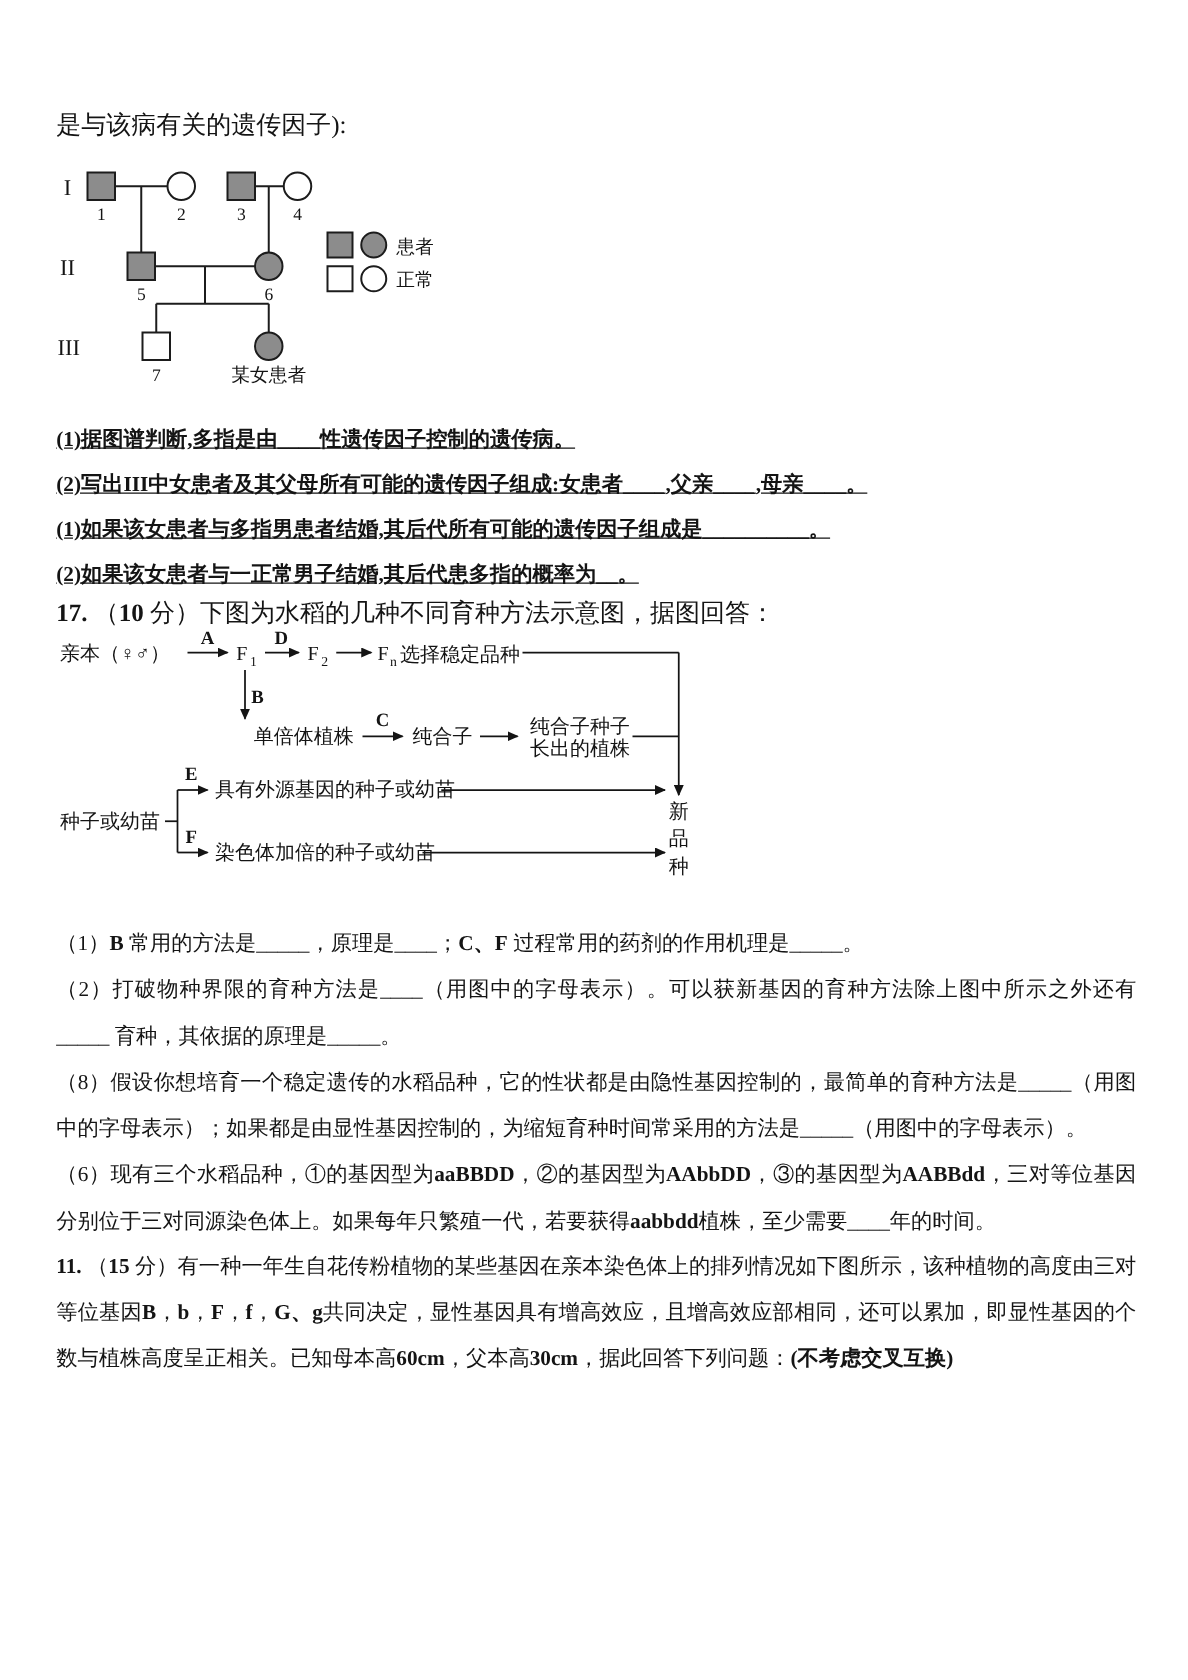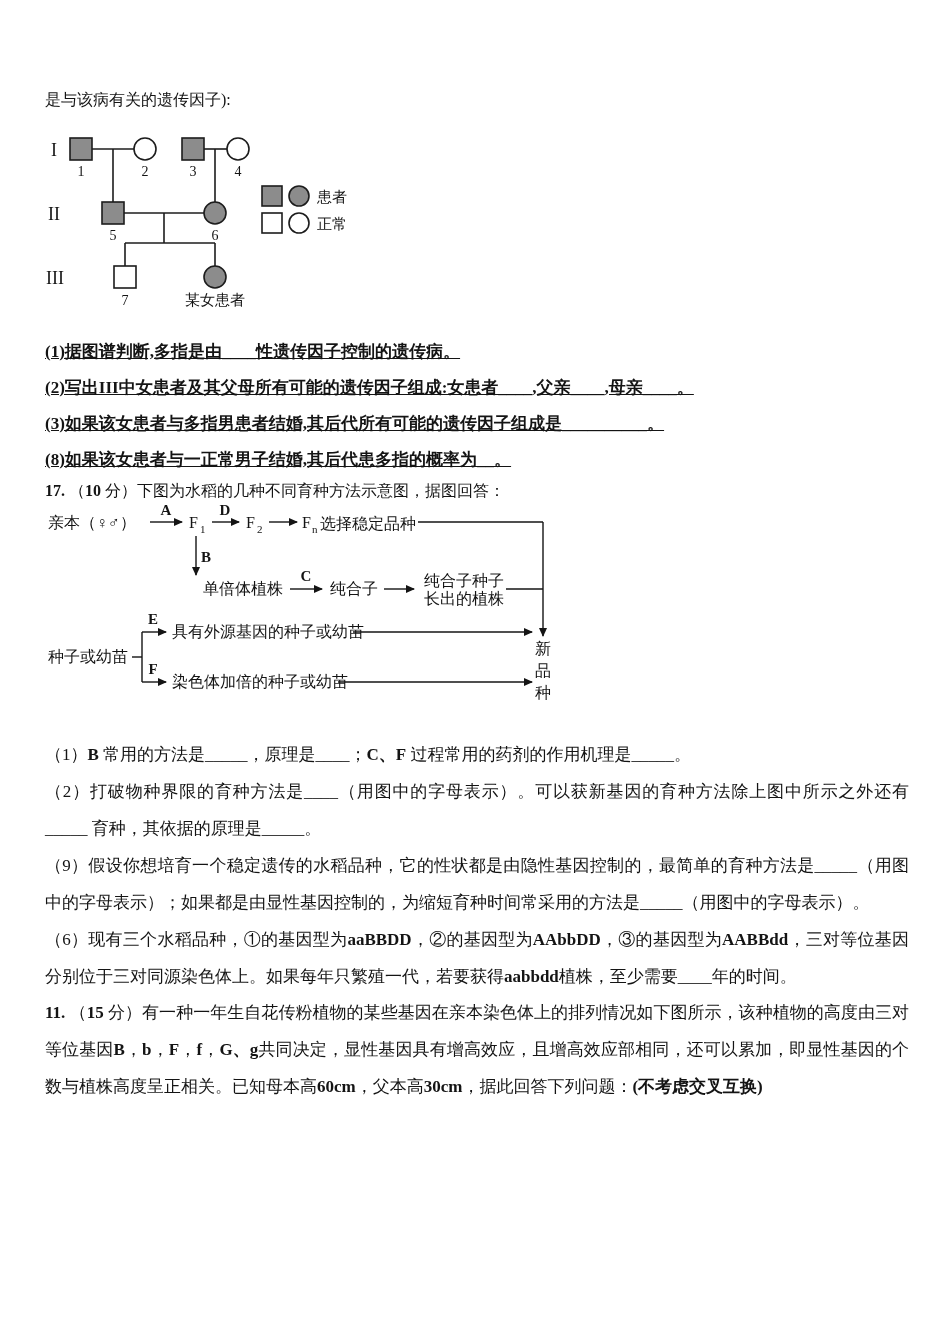--- a/index.html
+++ b/index.html
@@ -2,21 +2,21 @@
 <html><head>
 <meta charset="utf-8">
 <style>
   html,body{margin:0;padding:0;}
   body{
     width:950px;height:1344px;background:#ffffff;position:relative;
     font-family:"Liberation Serif","DejaVu Serif",serif;color:#141414;
     overflow:hidden;
   }
   .abs{position:absolute;}
-  .t{position:absolute;font-size:16px;line-height:24px;white-space:nowrap;margin:0;}
+  .t{position:absolute;font-size:20px;line-height:24px;white-space:nowrap;margin:0;}
   .para{font-size:17px;line-height:37px;text-align:justify;margin:0;}
   .q9p{font-weight:bold;line-height:36px;text-decoration:underline;}
   .b{font-weight:bold;}
   svg text{font-family:"Liberation Serif","DejaVu Serif",serif;fill:#141414;}
   .aff{fill:#8c8c8c;stroke:#1c1c1c;stroke-width:1.6;}
   .nor{fill:#ffffff;stroke:#1c1c1c;stroke-width:1.6;}
   .pline{stroke:#1c1c1c;stroke-width:1.6;}
   .fline{stroke:#141414;stroke-width:1.4;fill:none;}
   .gen{font-size:18px;}
   .num{font-size:14px;text-anchor:middle;}
@@ -73,22 +73,22 @@
       <text class="cjk" x="272" y="79">患者</text>
       <rect class="nor" x="217" y="90" width="20" height="20"></rect>
       <circle class="nor" cx="254" cy="100" r="10"></circle>
       <text class="cjk" x="272" y="106">正常</text>
     </g>
   </svg>
 
   <div class="abs" style="left:45px;top:334px;width:862px;">
     <p class="para q9p">(1)据图谱判断,多指是由____性遗传因子控制的遗传病。</p>
     <p class="para q9p">(2)写出III中女患者及其父母所有可能的遗传因子组成:女患者____,父亲____,母亲____。</p>
-    <p class="para q9p">(3)如果该女患者与多指男患者结婚,其后代所有可能的遗传因子组成是__________。</p>
-    <p class="para q9p">(8)如果该女患者与一正常男子结婚,其后代患多指的概率为__。</p>
+    <p class="para q9p">(1)如果该女患者与多指男患者结婚,其后代所有可能的遗传因子组成是__________。</p>
+    <p class="para q9p">(2)如果该女患者与一正常男子结婚,其后代患多指的概率为__。</p>
   </div>
 
   <p class="t" style="left:45px;top:479px;"><span class="b">17. </span><span>（</span><span class="b">10</span><span> 分）下图为水稻的几种不同育种方法示意图，据图回答：</span></p>
 
   <svg class="abs" style="left:40px;top:502px;" width="545" height="218" viewBox="0 0 545 218">
     <defs>
       <marker id="arr" markerWidth="9" markerHeight="8" refX="8" refY="4" orient="auto" markerUnits="userSpaceOnUse">
         <path d="M0,0 L9,4 L0,8 Z" fill="#141414"></path>
       </marker>
     </defs>
@@ -136,21 +136,21 @@
     <text class="d16" x="132" y="185">染色体加倍的种子或幼苗</text>
 
     <text class="d16" x="503" y="152" text-anchor="middle">新</text>
     <text class="d16" x="503" y="174" text-anchor="middle">品</text>
     <text class="d16" x="503" y="196" text-anchor="middle">种</text>
   </svg>
 
   <div class="abs" style="left:45px;top:736px;width:864px;">
     <p class="para"><span>（1）</span><span class="b">B</span><span> 常用的方法是_____，原理是____；</span><span class="b">C、F</span><span> 过程常用的药剂的作用机理是_____。</span></p>
     <p class="para"><span>（2）打破物种界限的育种方法是____（用图中的字母表示）。可以获新基因的育种方法除上图中所示之外还有_____ 育种，其依据的原理是_____。</span></p>
-    <p class="para"><span>（9）假设你想培育一个稳定遗传的水稻品种，它的性状都是由隐性基因控制的，最简单的育种方法是_____（用图中的字母表示）；如果都是由显性基因控制的，为缩短育种时间常采用的方法是_____（用图中的字母表示）。</span></p>
+    <p class="para"><span>（8）假设你想培育一个稳定遗传的水稻品种，它的性状都是由隐性基因控制的，最简单的育种方法是_____（用图中的字母表示）；如果都是由显性基因控制的，为缩短育种时间常采用的方法是_____（用图中的字母表示）。</span></p>
     <p class="para"><span>（6）现有三个水稻品种，①的基因型为</span><span class="b">aaBBDD</span><span>，②的基因型为</span><span class="b">AAbbDD</span><span>，③的基因型为</span><span class="b">AABBdd</span><span>，三对等位基因分别位于三对同源染色体上。如果每年只繁殖一代，若要获得</span><span class="b">aabbdd</span><span>植株，至少需要____年的时间。</span></p>
   </div>
 
   <div class="abs" style="left:45px;top:994px;width:864px;">
     <p class="para"><span class="b">11. </span><span>（</span><span class="b">15</span><span> 分）有一种一年生自花传粉植物的某些基因在亲本染色体上的排列情况如下图所示，该种植物的高度由三对等位基因</span><span class="b">B</span><span>，</span><span class="b">b</span><span>，</span><span class="b">F</span><span>，</span><span class="b">f</span><span>，</span><span class="b">G、g</span><span>共同决定，显性基因具有增高效应，且增高效应部相同，还可以累加，即显性基因的个数与植株高度呈正相关。已知母本高</span><span class="b">60cm</span><span>，父本高</span><span class="b">30cm</span><span>，据此回答下列问题：</span><span class="b">(不考虑交叉互换)</span></p>
   </div>
 
 </div>
 
 </body></html>

